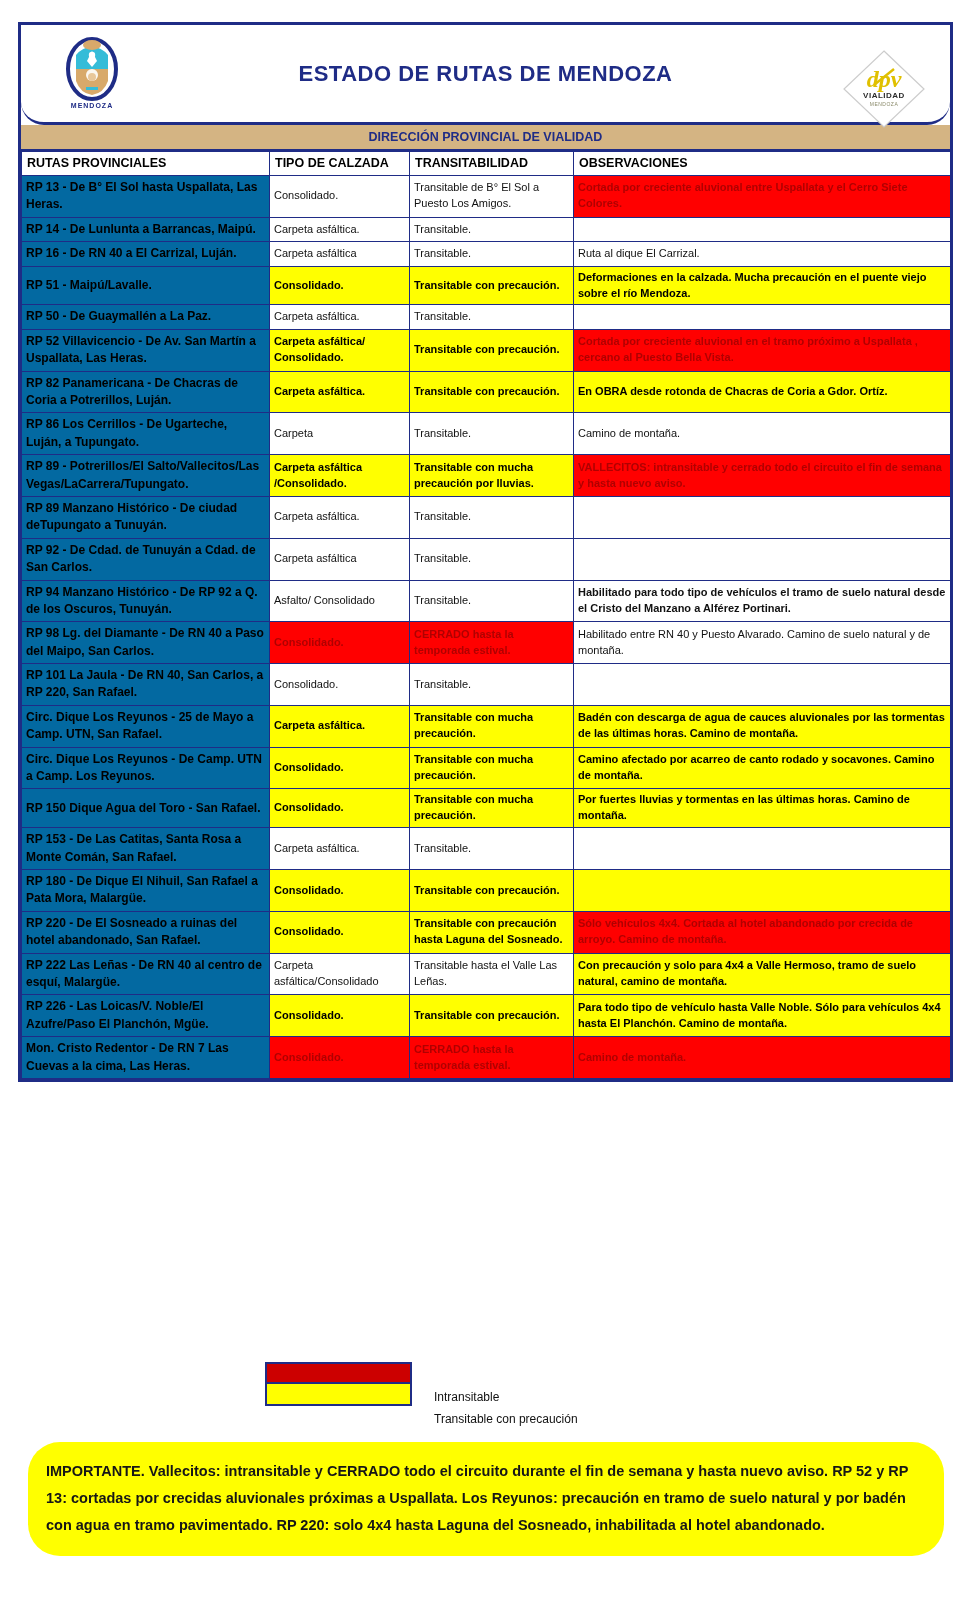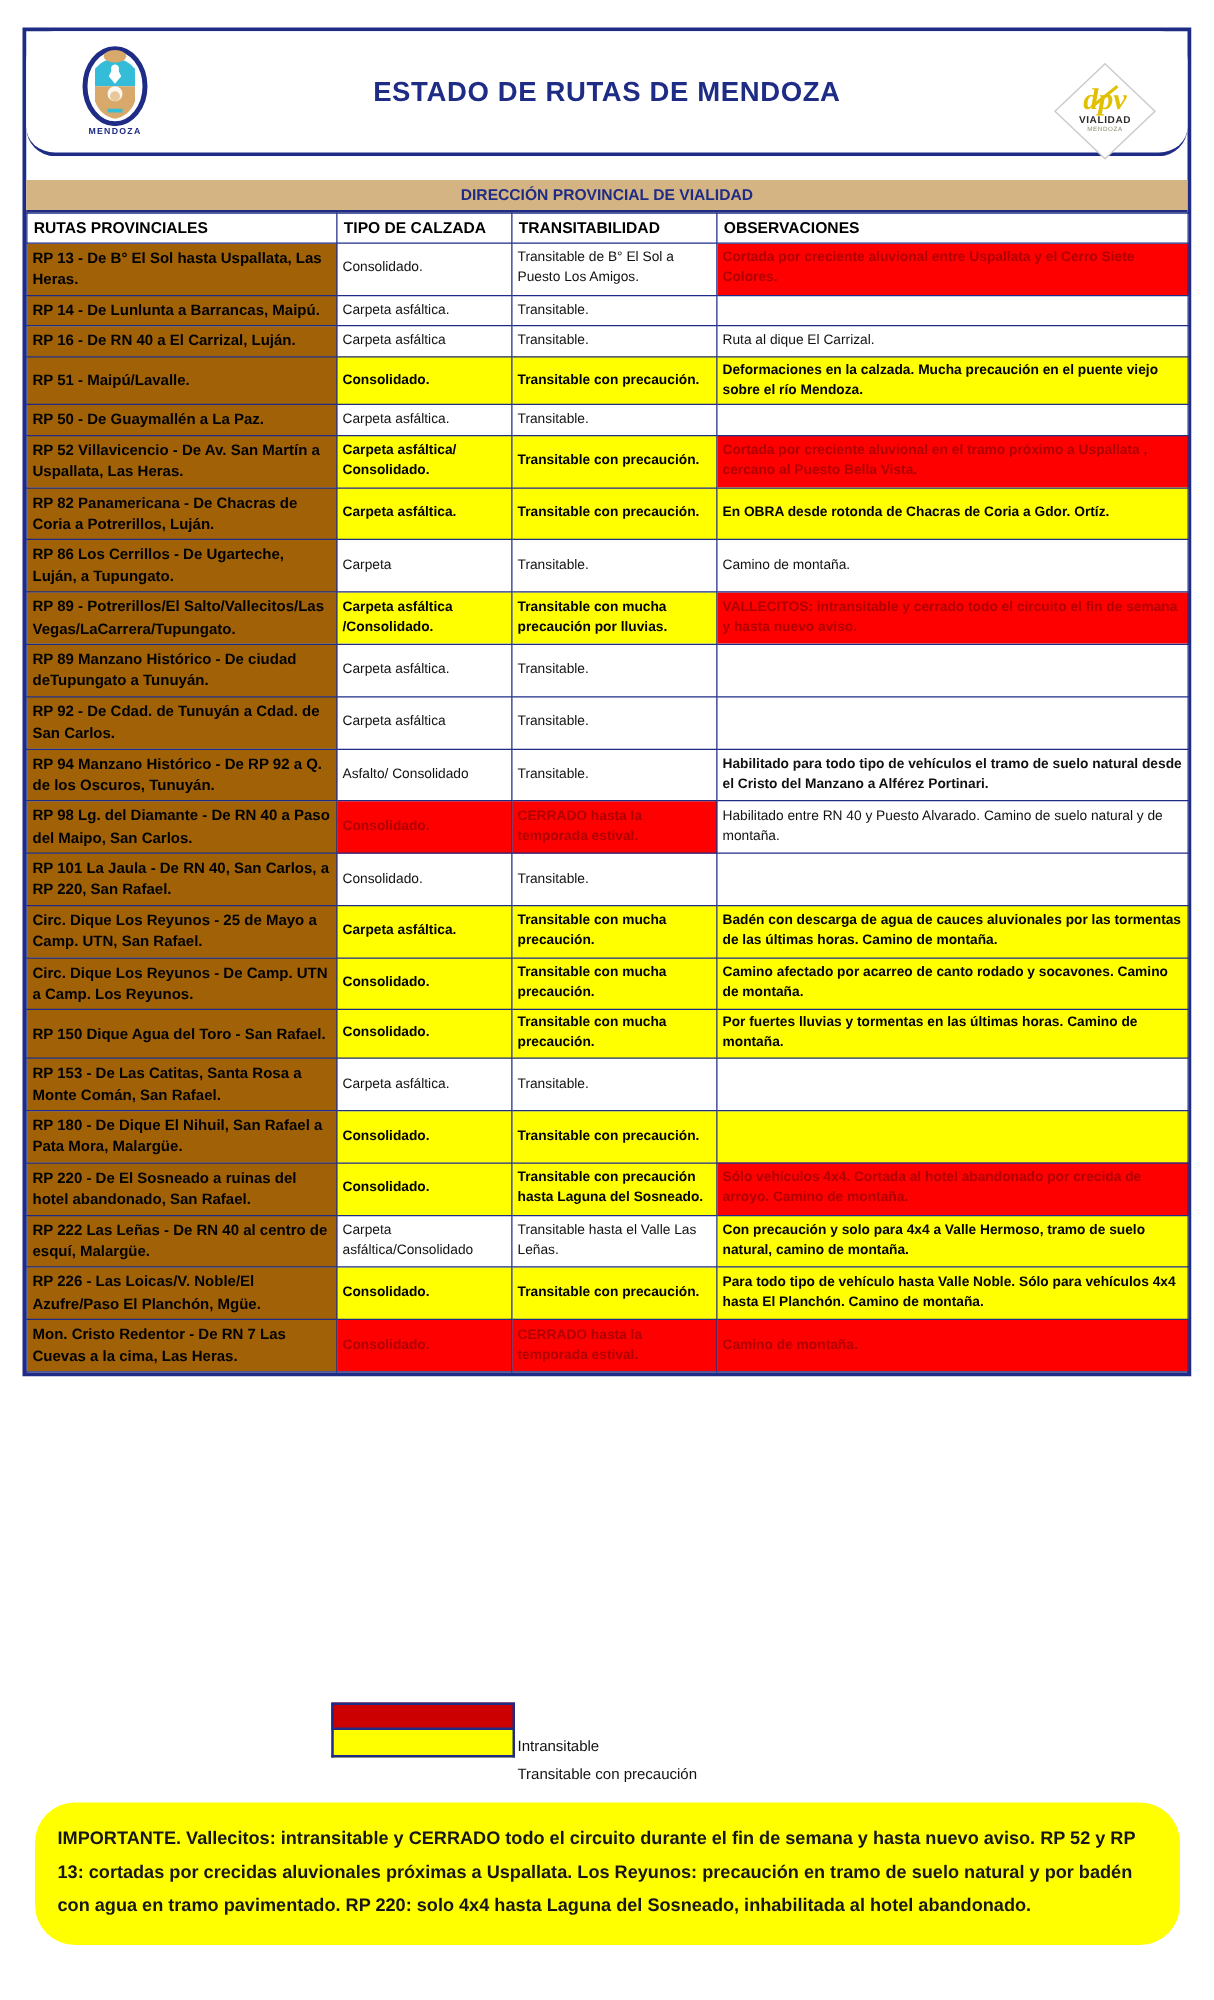--- a/index.html
+++ b/index.html
@@ -83,21 +83,20 @@
   .subheader {
     height: 26px;
     background: #d4b483;
     border-bottom: 2px solid #1f2c86;
     display: flex;
     align-items: center;
     justify-content: center;
     font-size: 12.5px;
     font-weight: bold;
     color: #1f2c86;
-    margin-top: 19px;
   }
 
   
   table.routes {
     width: 100%;
     border-collapse: collapse;
     table-layout: fixed;
   }
   table.routes col.c1 { width: 248px; }
   table.routes col.c2 { width: 140px; }
@@ -113,21 +112,21 @@
   table.routes th {
     background: #ffffff;
     color: #000000;
     font-size: 12.5px;
     font-weight: bold;
     text-align: left;
     height: 24px;
     padding: 2px 5px;
   }
   td.route-name {
-    background: #a16207;
+    background: #0369a1;
     font-size: 12px;
     font-weight: bold;
     color: #000000;
   }
   td.cell {
     background: #ffffff;
     font-size: 11px;
     color: #111111;
   }
   
@@ -155,21 +154,21 @@
   .legend-swatch {
     width: 147px; height: 22px;
     border: 2px solid #1f2c86;
     margin-right: 0;
   }
   .legend-swatch.red { background: #cc0000; }
   .legend-swatch.yellow { background: #ffff00; border-top: none; }
   .legend-label {
     font-size: 12px;
     color: #111111;
-    padding-left: 2px;
+    padding-left: 22px;
     margin-top: 48px;
   }
 
   
   .notice {
     position: absolute;
     left: 28px;
     top: 1442px;
     width: 916px;
     background: #ffff00;

